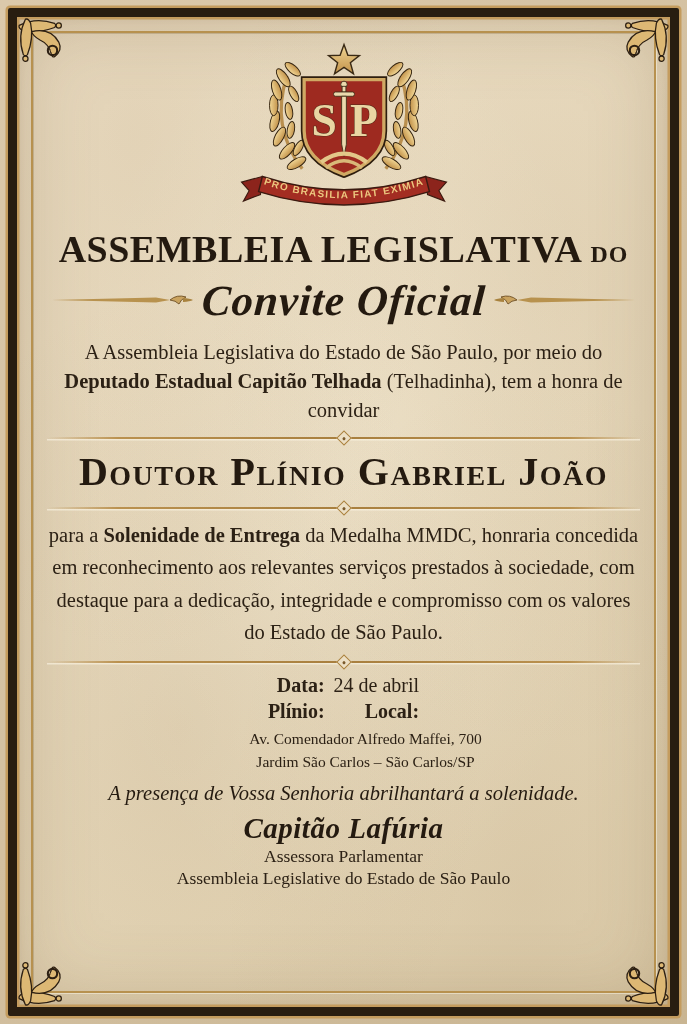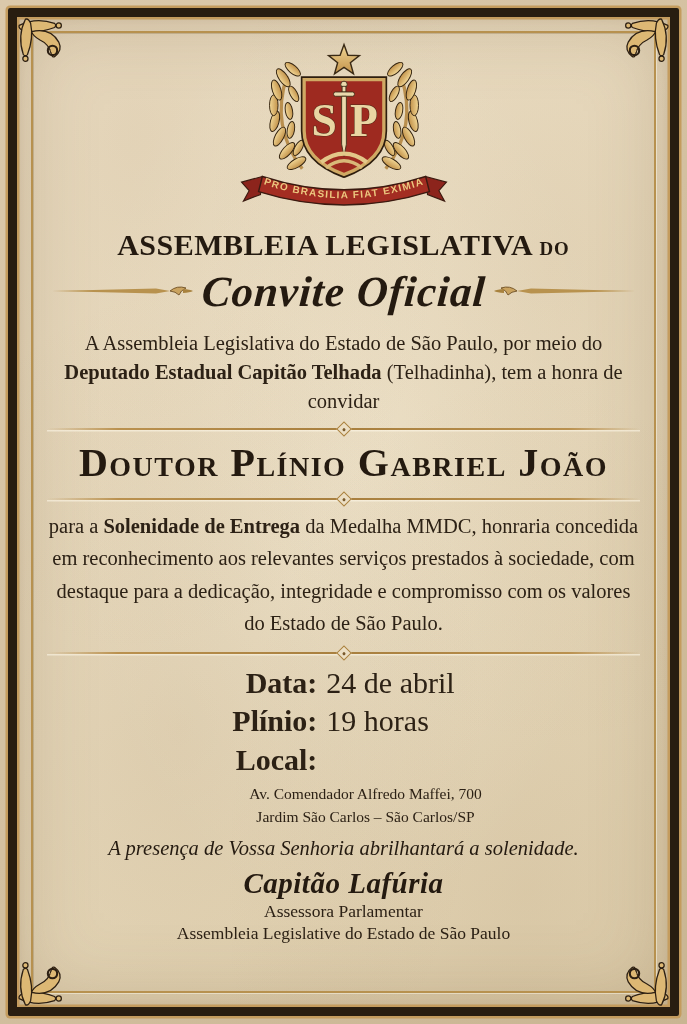--- a/index.html
+++ b/index.html
@@ -31,21 +31,21 @@
   .corner { position:absolute; width:50px; height:50px; z-index:5; }
   .corner.tl { top:15px; left:15px; }
   .corner.tr { top:15px; right:15px; transform:scaleX(-1); }
   .corner.bl { bottom:15px; left:15px; transform:scaleY(-1); }
   .corner.br { bottom:15px; right:15px; transform:scale(-1,-1); }
 
   .content { position:absolute; inset:34px 44px; text-align:center; color:#2c2115; z-index:4; }
 
   .crest { display:block; margin:2px auto 0; }
 
-  h1.title { margin-top:6px; font-size:30px; line-height:1.12; font-weight:bold;
+  h1.title { margin-top:6px; font-size:38px; line-height:1.12; font-weight:bold;
     letter-spacing:.5px; color:#241a10; }
   h1.title .sc { font-size:.63em; letter-spacing:1px; }
 
   .convite-row { display:flex; align-items:center; justify-content:center; gap:8px; margin-top:7px; }
   .convite { font-style:italic; font-weight:bold; font-size:43px; line-height:1.05;
     color:#241a10; letter-spacing:1px; transform:skewX(-4deg); }
   .flourish { flex:0 0 auto; }
   .flourish.right { transform:scaleX(-1); }
 
   p.intro { margin:15px auto 0; max-width:600px; font-size:20.5px; line-height:1.42; }
@@ -58,21 +58,21 @@
   .diamond { position:absolute; left:50%; top:50%; width:11px; height:11px;
     transform:translate(-50%,-50%) rotate(45deg);
     background:#ecdfc4; border:1.5px solid #ab823f; }
   .diamond::after { content:""; position:absolute; left:50%; top:50%; width:3px; height:3px;
     transform:translate(-50%,-50%); background:#7a5a2c; border-radius:50%; }
 
   h2.honoree { margin-top:4px; font-variant:small-caps; font-weight:bold; font-size:40px;
     letter-spacing:1.5px; color:#241a10; line-height:1.15; }
 
   .details { display:grid; grid-template-columns:auto auto; column-gap:9px; row-gap:1px;
-    justify-content:center; margin-top:8px; font-size:30px; line-height:1.26; }
+    justify-content:center; margin-top:8px; font-size:20px; line-height:1.26; }
   .details .lbl { text-align:right; font-weight:bold; }
   .details .val { text-align:left; }
   .address { margin-top:3px; font-size:15.5px; line-height:1.5; transform:translateX(22px); }
 
   p.closing { margin-top:9px; font-style:italic; font-size:20.5px; color:#241a10; }
 
   .sig-name { margin-top:7px; font-style:italic; font-weight:bold; font-size:29px;
     color:#241a10; letter-spacing:.5px; }
   .sig-role { margin-top:1px; font-size:17.5px; line-height:1.25; }
   .sig-org  { font-size:17.5px; line-height:1.25; }
@@ -224,21 +224,20 @@
     <p class="event"><span>para a </span><b class="strong">Solenidade de Entrega</b><span> da Medalha MMDC, honraria concedida em reconhecimento aos relevantes serviços prestados à sociedade, com destaque para a dedicação, integridade e compromisso com os valores do Estado de São Paulo.</span></p>
 
     <div class="divider">
         <span class="diamond"></span>
       </div>
 
     <div class="details">
       <span class="lbl">Data:</span>
       <span class="val">24 de abril</span>
       <span class="lbl">Plínio:</span>
-      <span class="val">19 horas</span>
       <span class="lbl">Local:</span>
     </div>
 
     <div class="address">
       <div>Av. Comendador Alfredo Maffei, 700</div>
       <div>Jardim São Carlos – São Carlos/SP</div>
     </div>
 
     <p class="closing">A presença de Vossa Senhoria abrilhantará a solenidade.</p>
 

